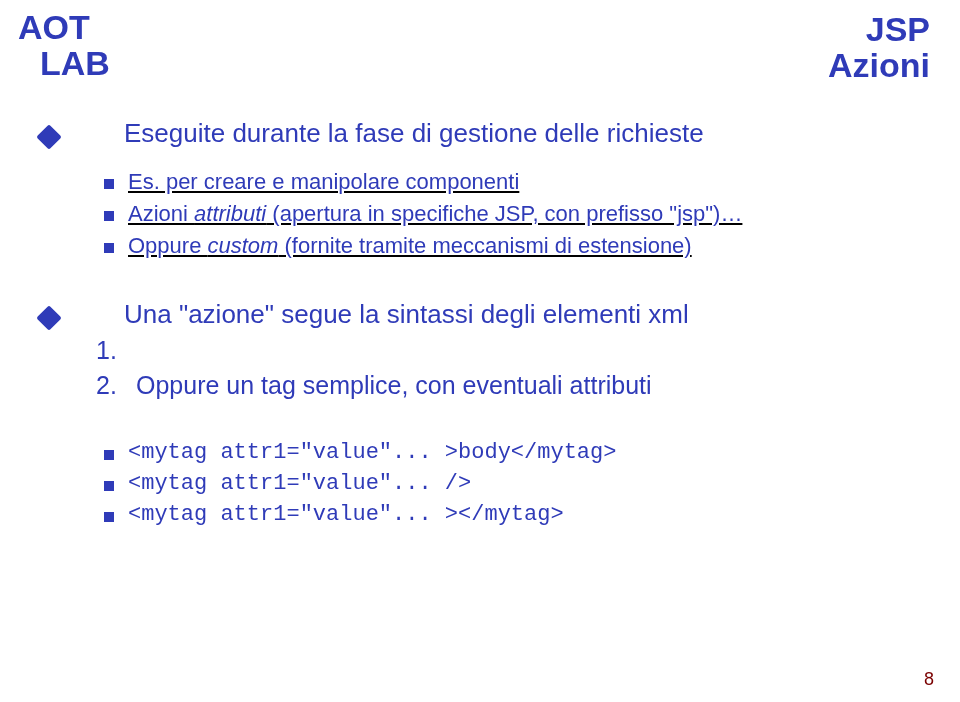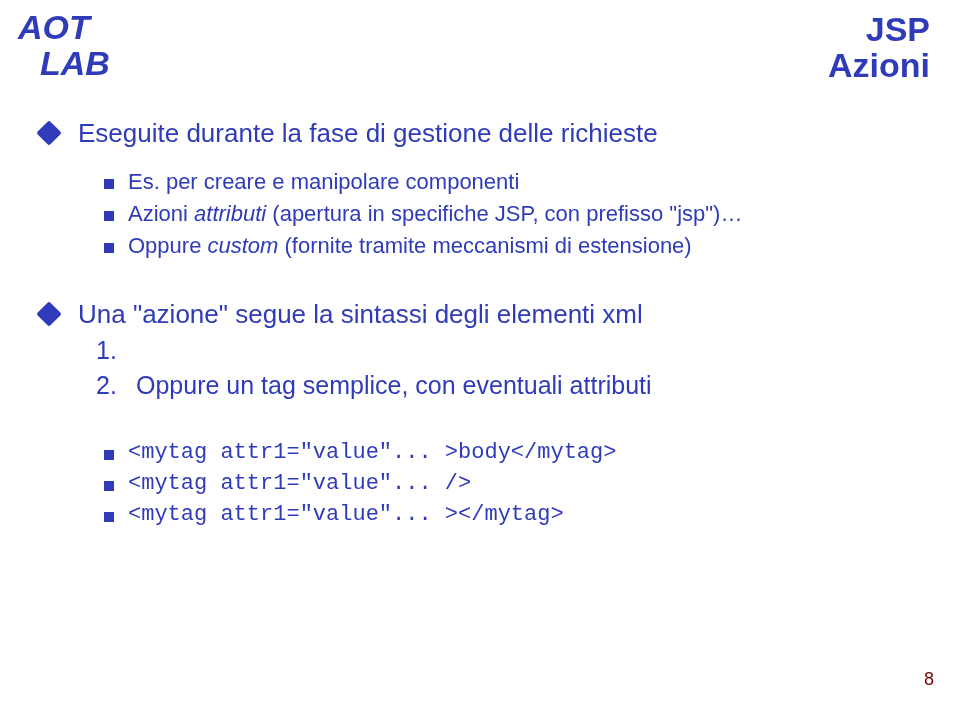--- a/index.html
+++ b/index.html
@@ -14,21 +14,20 @@
     font-family: Arial, Helvetica, sans-serif;
     position: relative;
     overflow: hidden;
   }
   .logo {
     position: absolute;
     top: 10px;
     left: 18px;
     font-family: "Comic Sans MS", cursive, sans-serif;
     font-weight: bold;
-    font-style: italic;
     font-size: 34px;
     line-height: 1.05;
     color: #2f3bb8;
   }
   .logo .lab {
     margin-left: 22px;
     text-align: right;
   }
   .title-block {
     position: absolute;
@@ -42,40 +41,42 @@
     color: #2f3bb8;
   }
   .content {
     position: absolute;
     top: 118px;
     left: 40px;
     right: 40px;
   }
   .bullet-row {
     display: flex;
-    align-items: flex-start;
-    margin-bottom: 6px;
+    align-items: center;
+    margin-bottom: 6px;
+    gap: 46px;
   }
   .diamond {
     width: 18px;
     height: 18px;
     background: #2f3bb8;
     transform: rotate(45deg);
     margin-right: 20px;
     margin-top: 6px;
     flex-shrink: 0;
     border-radius: 2px;
   }
   .bullet-text {
     font-size: 26px;
     color: #2f3bb8;
   }
   .sub-list {
     margin-left: 64px;
     margin-top: 20px;
+    text-decoration: underline;
   }
   .sub-row {
     display: flex;
     align-items: flex-start;
     margin-bottom: 6px;
   }
   .square {
     width: 10px;
     height: 10px;
     background: #2f3bb8;

